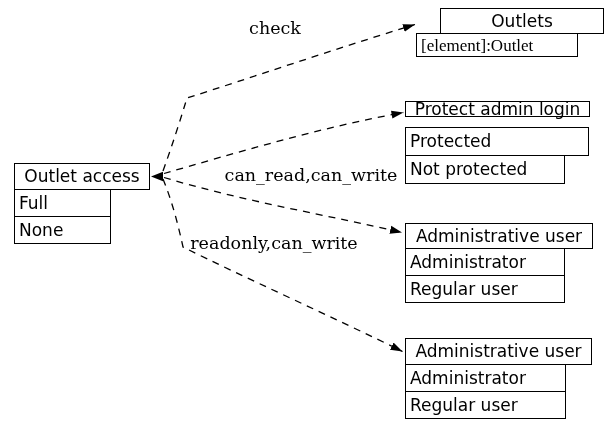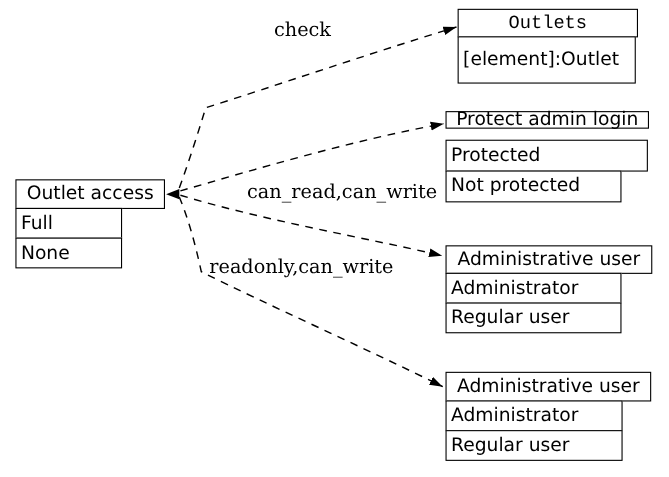--- a/index.html
+++ b/index.html
@@ -42,22 +42,22 @@
     <polygon points="151,176.5 163,171.8 163,181.2" fill="#000"></polygon>
   </svg>
 
   <div>
     <div class="node-header" style="left:14px;top:163px;width:136px;height:27px;">Outlet access</div>
     <div class="node-row" style="left:14px;top:189px;width:97px;height:28px;">Full</div>
     <div class="node-row" style="left:14px;top:216px;width:97px;height:28px;">None</div>
   </div>
 
   <div>
-    <div class="node-header" style="left:416px;top:8px;width:164px;height:26px;font-family:Liberation Mono, monospace;">Outlets</div>
-    <div class="node-row" style="left:416px;top:33px;width:162px;height:43px;">[element]:Outlet</div>
+    <div class="node-header" style="left:440px;top:8px;width:164px;height:26px;">Outlets</div>
+    <div class="node-row" style="left:416px;top:33px;width:162px;height:24px;font-family:Liberation Serif, serif;">[element]:Outlet</div>
   </div>
 
   <div>
     <div class="node-header" style="left:405px;top:101px;width:185px;height:16px;">Protect admin login</div>
     <div class="node-row" style="left:405px;top:127px;width:184px;height:29px;">Protected</div>
     <div class="node-row" style="left:405px;top:155px;width:160px;height:29px;">Not protected</div>
   </div>
 
   <div>
     <div class="node-header" style="left:405px;top:223px;width:188px;height:26px;">Administrative user</div>

